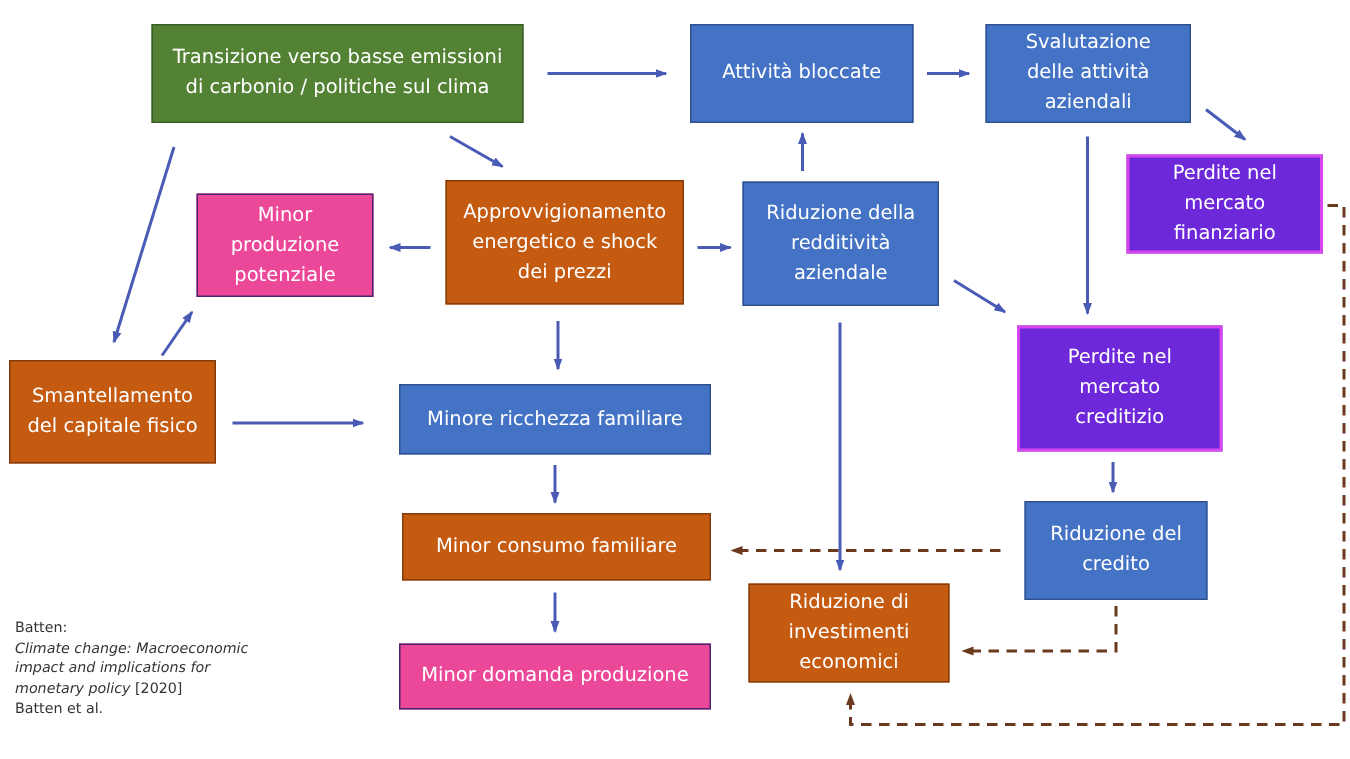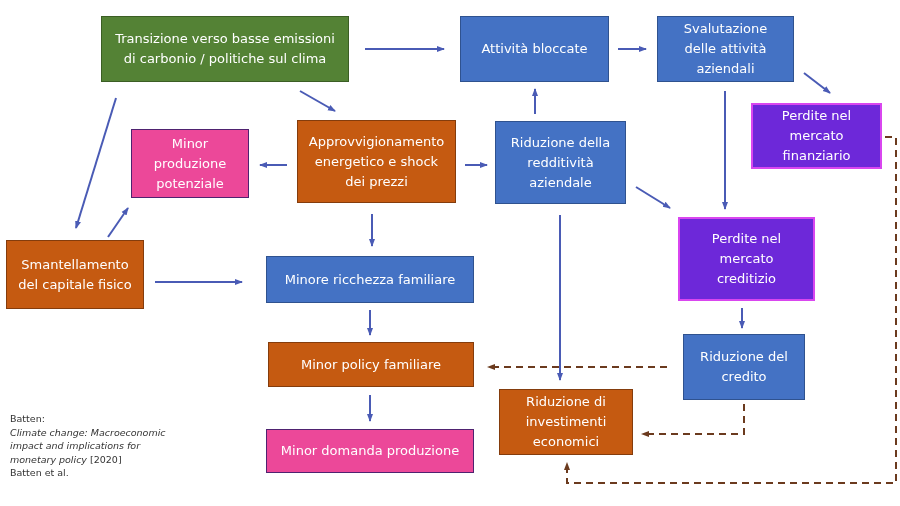--- a/index.html
+++ b/index.html
@@ -75,21 +75,21 @@
 <div class="node blue" style="left:495px;top:121px;width:131px;height:83px;">Riduzione della
 redditività
 aziendale</div>
 <div class="node red" style="left:678px;top:217px;width:137px;height:84px;">Perdite nel
 mercato
 creditizio</div>
 
 <div class="node orange" style="left:6px;top:240px;width:138px;height:69px;">Smantellamento
 del capitale fisico</div>
 <div class="node blue" style="left:266px;top:256px;width:208px;height:47px;text-align:right;">Minore ricchezza familiare</div>
-<div class="node orange" style="left:268px;top:342px;width:206px;height:45px;">Minor policy familiare</div>
+<div class="node orange" style="left:268px;top:342px;width:206px;height:45px;">Minor consumo familiare</div>
 <div class="node blue" style="left:683px;top:334px;width:122px;height:66px;">Riduzione del
 credito</div>
 <div class="node orange" style="left:499px;top:389px;width:134px;height:66px;">Riduzione di
 investimenti
 economici</div>
 <div class="node purple" style="left:266px;top:429px;width:208px;height:44px;">Minor domanda produzione</div>
 
 <div class="source">
   <div>Batten:</div>
   <div><i>Climate change: Macroeconomic</i></div>

